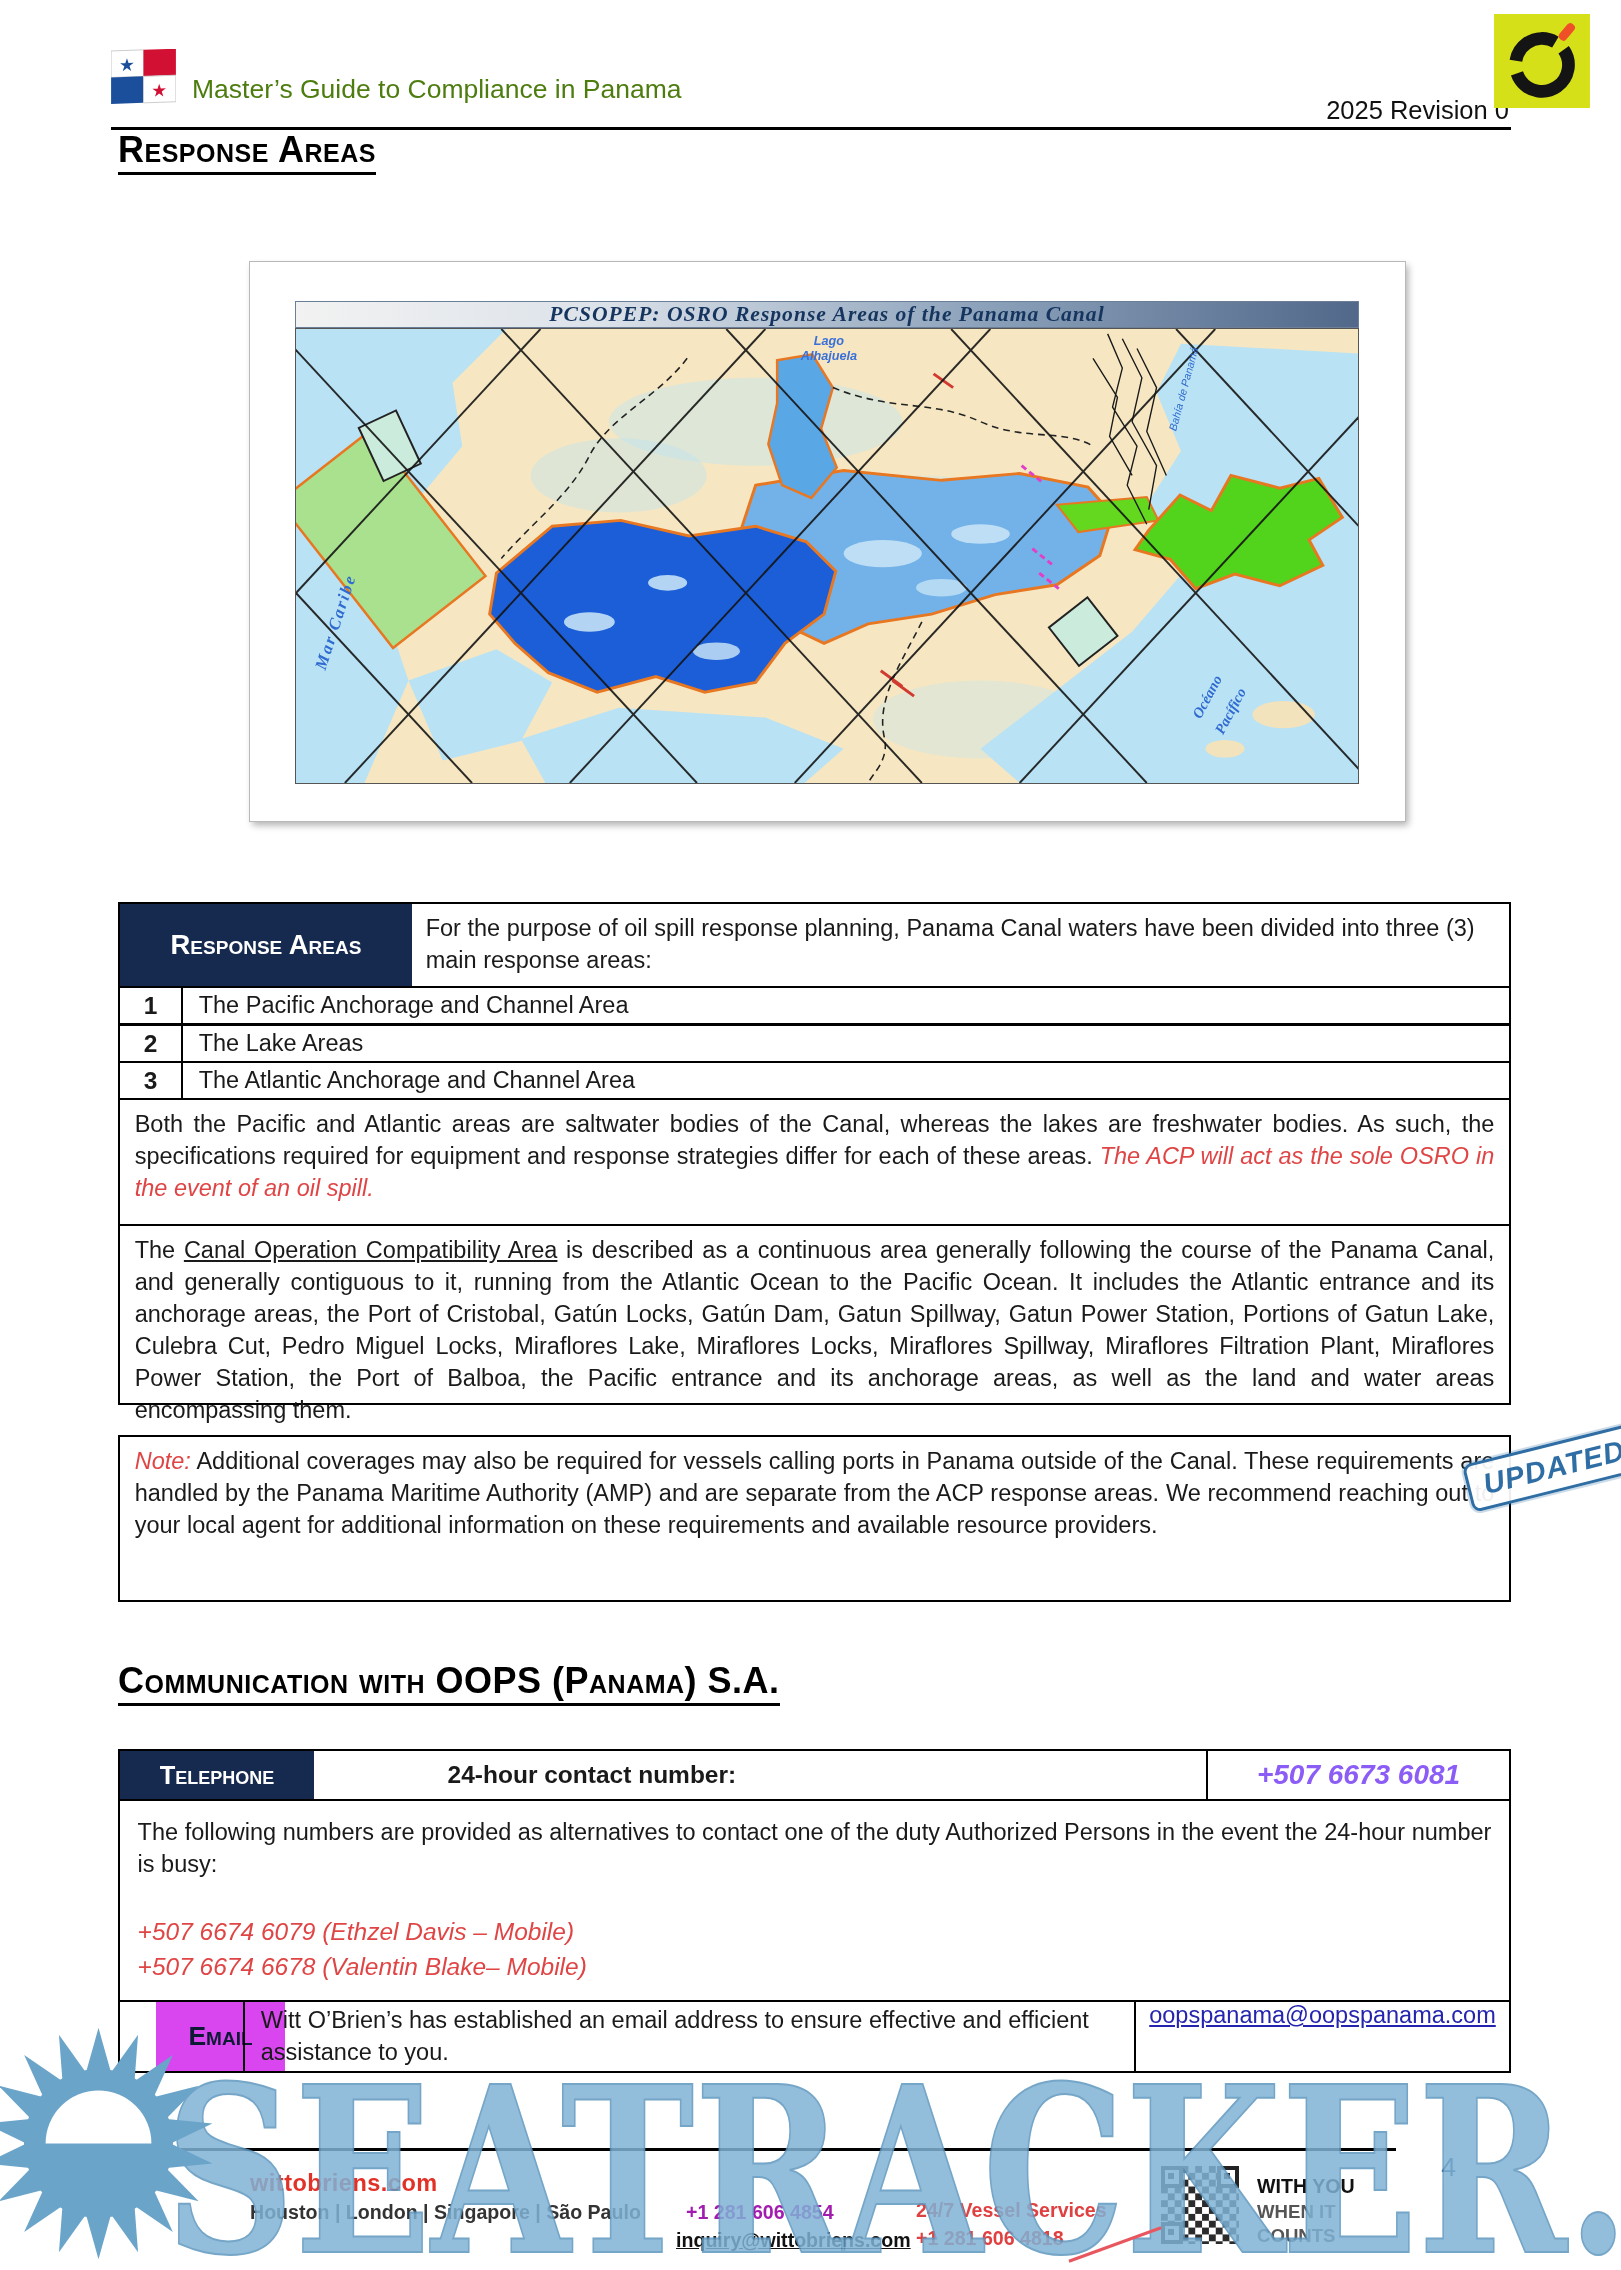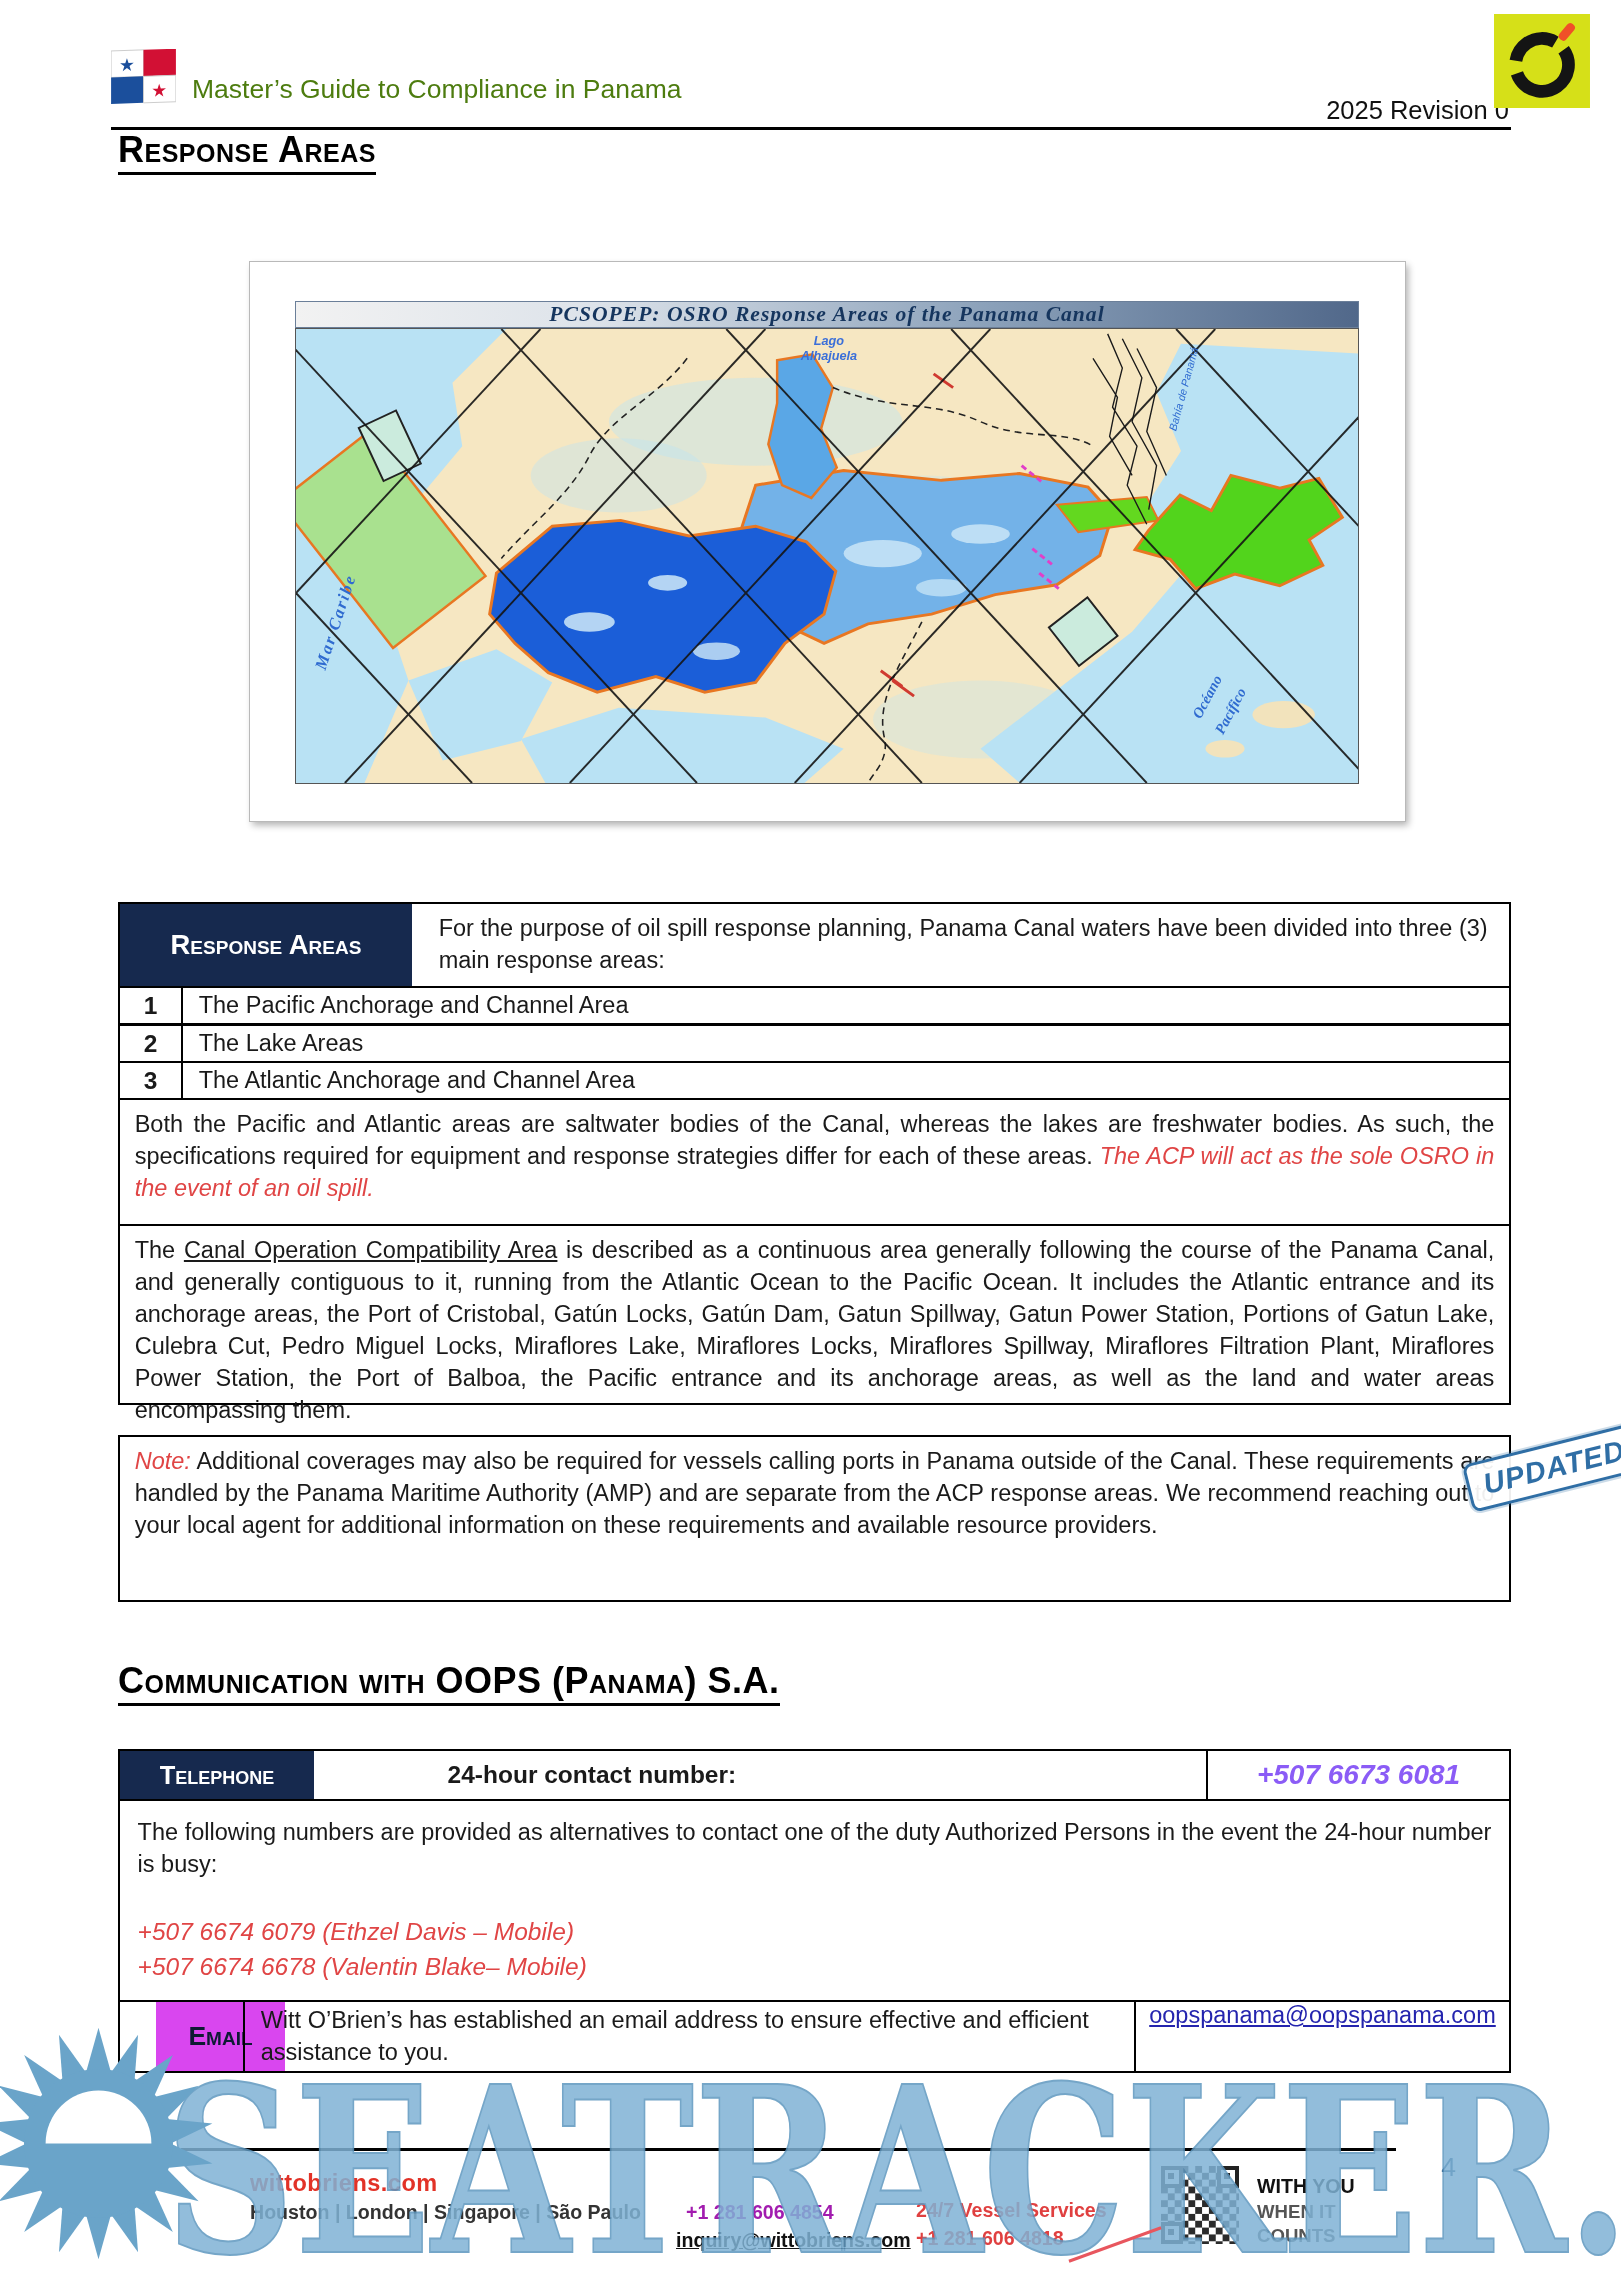--- a/index.html
+++ b/index.html
@@ -184,21 +184,21 @@
       <text x="30" y="350" transform="rotate(-72 30 350)" font-family="Liberation Serif,serif" font-size="17" font-weight="bold" font-style="italic" fill="#2F6BD0" letter-spacing="2">Mar Caribe</text>
       <text x="925" y="400" transform="rotate(-62 925 400)" font-family="Liberation Serif,serif" font-size="15" font-weight="bold" font-style="italic" fill="#2F6BD0">Océano</text>
       <text x="948" y="416" transform="rotate(-62 948 416)" font-family="Liberation Serif,serif" font-size="15" font-weight="bold" font-style="italic" fill="#2F6BD0">Pacífico</text>
       <text x="900" y="105" transform="rotate(-75 900 105)" font-size="11" font-style="italic" fill="#2F6BD0">Bahía de Panamá</text>
     </svg>
   </div>
 
   <div class="abs tbl">
     <div class="row" style="top:0; height:86px;">
       <div class="navy-cell" style="width:292px; font-size:27.4px;">Response Areas</div>
-      <div class="cell-text" style="left:292px; right:0; top:0; bottom:0; padding:5.9px 13.7px; line-height:1.35;margin-left:13px;">For the purpose of oil spill response planning, Panama Canal waters have been divided into three (3) main response areas:</div>
+      <div class="cell-text" style="left:292px; right:0; top:0; bottom:0; padding:5.9px 13.7px; line-height:1.35;">For the purpose of oil spill response planning, Panama Canal waters have been divided into three (3) main response areas:</div>
     </div>
     <div class="row" style="top:84px; height:39px;">
       <div class="num-cell">1</div>
       <div class="cell-text" style="left:63px; right:0; top:0; bottom:0; padding-left:15.7px;">The Pacific Anchorage and Channel Area</div>
     </div>
     <div class="row" style="top:122px; height:39px;">
       <div class="num-cell">2</div>
       <div class="cell-text" style="left:63px; right:0; top:0; bottom:0; padding-left:15.7px;">The Lake Areas</div>
     </div>
     <div class="row" style="top:159px; height:39px;">

